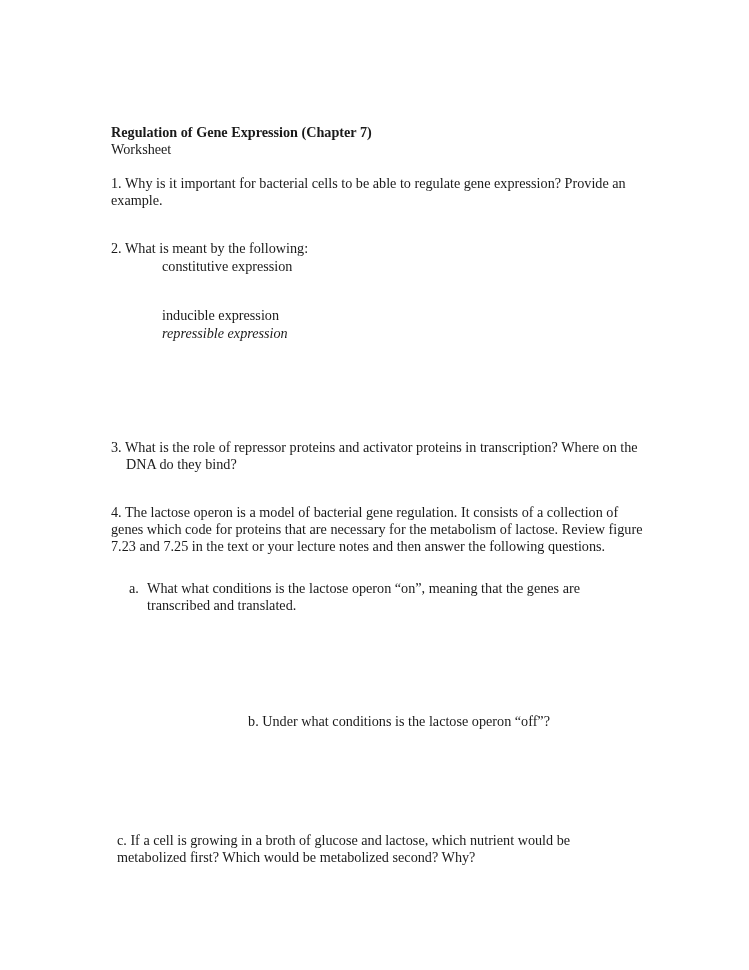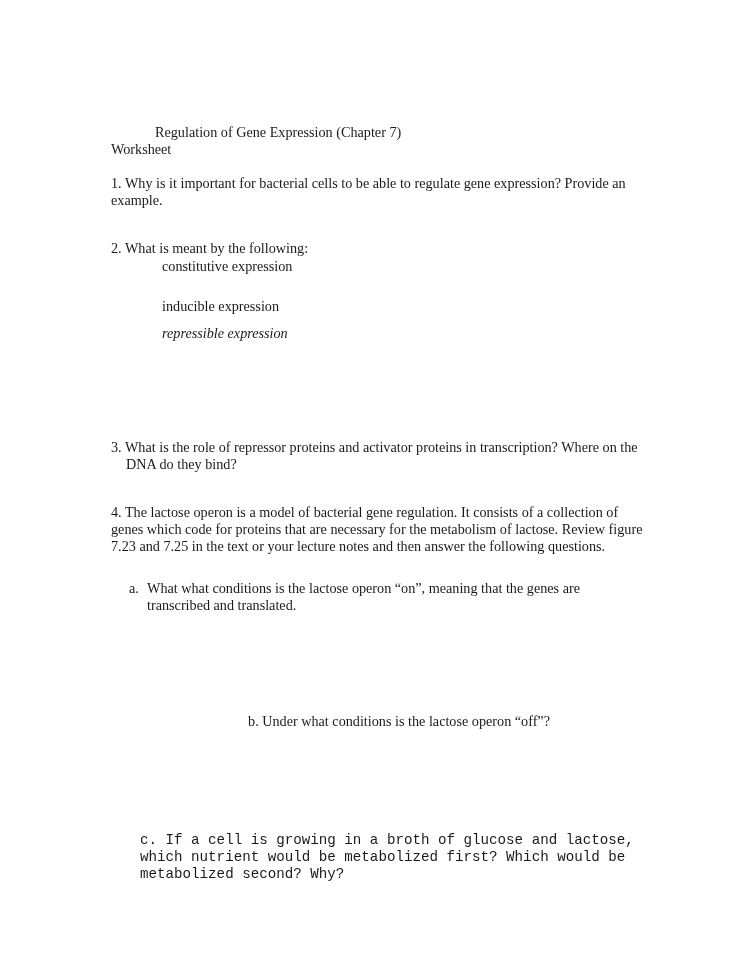--- a/index.html
+++ b/index.html
@@ -1,44 +1,44 @@
 <!DOCTYPE html>
 <html><head>
 <meta charset="utf-8">
 <style>
   html, body { margin: 0; padding: 0; background: #ffffff; }
   body { width: 749px; height: 970px; position: relative; overflow: hidden;
          font-family: "Liberation Serif", "DejaVu Serif", serif; color: #1a1a1a; font-size: 14.2px; line-height: 17px; }
   .blk { position: absolute; left: 111px; width: 540px; margin: 0; }
-  .title { font-weight: normal; margin-left: 44px; }
+  .title { font-weight: bold; }
   .ind { left: 154px; margin-left: 8px; }
   .hang { text-indent: -15px; padding-left: 15px; margin-top: 48px; }
   .sub { position: absolute; left: 129px; width: 520px; }
   .sub .lbl { position: absolute; left: 0; }
   .sub .txt { position: absolute; left: 18px; width: 490px; }
 </style>
 </head>
 <body>
 
 <div>
   <div class="blk title" style="top:124px;">Regulation of Gene Expression (Chapter 7)</div>
   <div class="blk" style="top:141px;">Worksheet</div>
 
   <div class="blk" style="top:175px;">1. Why is it important for bacterial cells to be able to regulate gene expression? Provide an example.</div>
 
   <div class="blk" style="top:240px;">2. What is meant by the following:</div>
   <div class="blk ind" style="top:258px;">constitutive expression</div>
-  <div class="blk ind" style="top:298px;">inducible expression</div>
+  <div class="blk ind" style="top:307px;">inducible expression</div>
   <div class="blk ind" style="top:325px;font-style:italic;">repressible expression</div>
 
   <div class="blk hang" style="top:391px;">3. What is the role of repressor proteins and activator proteins in transcription? Where on the DNA do they bind?</div>
 
   <div class="blk" style="top:496px;margin-top:8px;">4. The lactose operon is a model of bacterial gene regulation. It consists of a collection of genes which code for proteins that are necessary for the metabolism of lactose. Review figure 7.23 and 7.25 in the text or your lecture notes and then answer the following questions.</div>
 
   <div class="sub" style="top:580px;">
     <span class="lbl">a.</span>
     <span class="txt">What what conditions is the lactose operon “on”, meaning that the genes are transcribed and translated.</span>
   </div>
 
   <div class="blk" style="top:713px; left:129px;text-align:center;">b. Under what conditions is the lactose operon “off”?</div>
 
-  <div class="blk" style="top:832px; left:140px; width:520px;font-family:Liberation Mono, monospace;">c. If a cell is growing in a broth of glucose and lactose, which nutrient would be metabolized first? Which would be metabolized second? Why?</div>
+  <div class="blk" style="top:832px; left:117px; width:520px;">c. If a cell is growing in a broth of glucose and lactose, which nutrient would be metabolized first? Which would be metabolized second? Why?</div>
 </div>
 
 </body></html>

